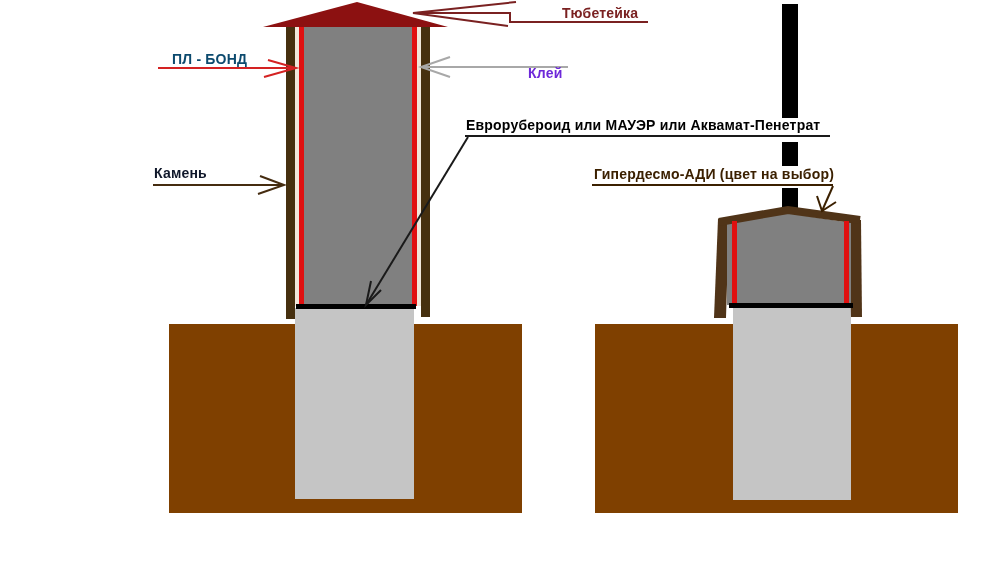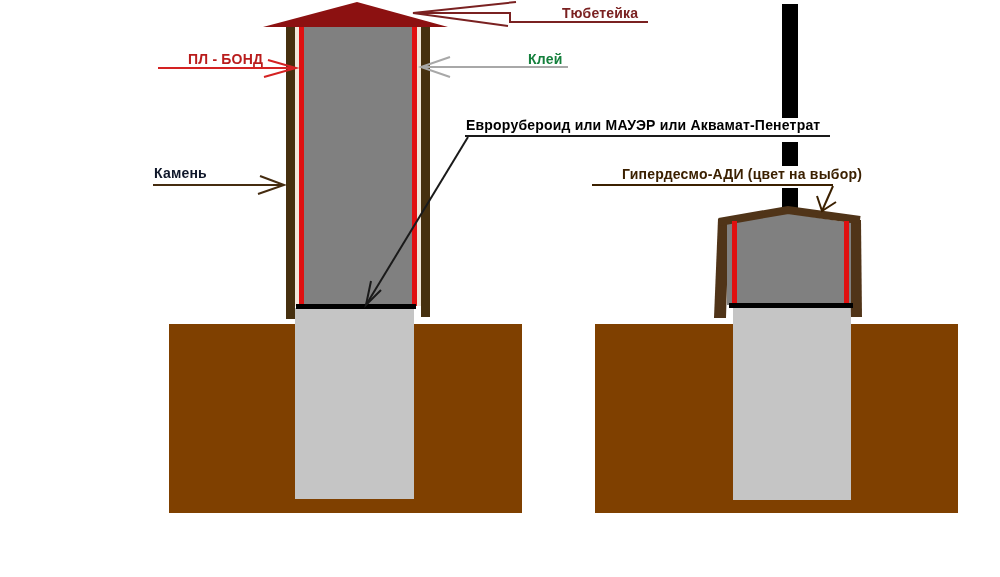--- a/index.html
+++ b/index.html
@@ -88,23 +88,23 @@
 
     <g fill="none" stroke-width="2" stroke="#3b2000">
       <polyline points="592,185 833,185"></polyline>
       <polyline points="833,186 822,211"></polyline>
       <polyline points="817,196 822,211 836,202"></polyline>
     </g>
   </svg>
 
   <div class="lbl" style="left: 562px; top: 6px; color: rgb(122, 33, 33);">Тюбетейка</div>
 
-  <div class="lbl" style="left: 528px; top: 52px; color: #15803d;">Клей</div>
+  <div class="lbl" style="left: 528px; top: 66px; color: #6d28d9;">Клей</div>
 
-  <div class="lbl" style="left: 188px; top: 52px; color: #b91c1c;">ПЛ - БОНД</div>
+  <div class="lbl" style="left: 172px; top: 52px; color: #0c4a6e;">ПЛ - БОНД</div>
 
   <div class="lbl" style="left: 154px; top: 166px; color: #0f172a;">Камень</div>
 
   <div class="lbl" style="left: 466px; top: 118px; color: #000000;">Еврорубероид или МАУЭР или Аквамат-Пенетрат</div>
 
-  <div class="lbl" style="left: 594px; top: 167px; color: rgb(59, 32, 0); margin-left: 28px;">Гипердесмо-АДИ (цвет на выбор)</div>
+  <div class="lbl" style="left: 594px; top: 167px; color: rgb(59, 32, 0);">Гипердесмо-АДИ (цвет на выбор)</div>
 
 </div>
 
 </body></html>

